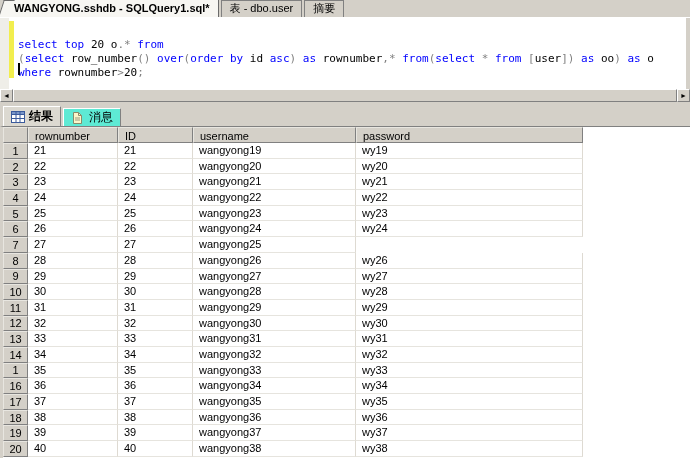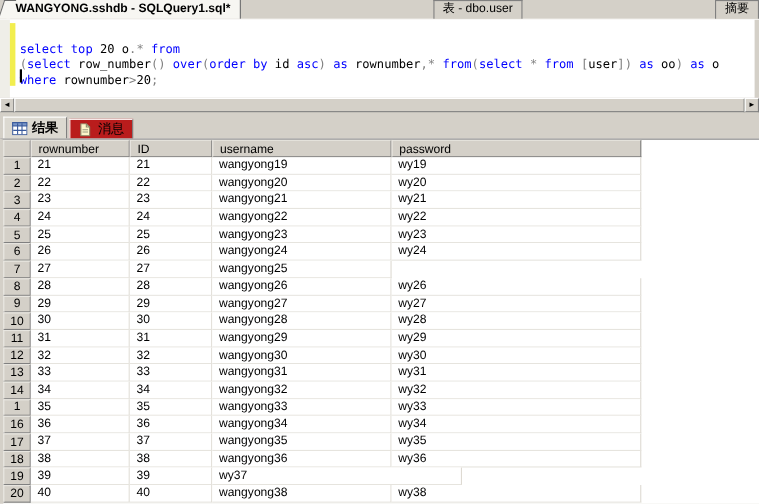--- a/index.html
+++ b/index.html
@@ -7,21 +7,21 @@
     width:690px;height:458px;overflow:hidden;
     background:#d4d0c8;
     font-family:"Liberation Sans","DejaVu Sans",sans-serif;
     -webkit-font-smoothing:none;
   }
   .app{width:690px;height:458px;display:flex;flex-direction:column;position:relative;}
 
   
   .doc-tabs{
     height:18px;background:#d4d0c8;display:flex;align-items:flex-end;
-    padding-left:6px;box-sizing:border-box;border-bottom:1px solid #ffffff;justify-content:space-between;
+    padding-left:6px;box-sizing:border-box;border-bottom:1px solid #ffffff;
   }
   .doc-tab{
     position:relative;height:16px;line-height:15px;font-size:11px;
     padding:0 8px;background:#d4d0c8;color:#000;
     border-top:1px solid #808080;border-right:1px solid #808080;border-left:1px solid #808080;
     white-space:nowrap;cursor:default;
   }
   .doc-tab.active{
     background:#f7f6f2;font-weight:bold;height:17px;line-height:16px;z-index:2;
     border-top:1px solid #6a6a6a;border-right:1px solid #6a6a6a;border-left:none;
@@ -66,21 +66,21 @@
   }
 
   .gap{height:3px;background:#d4d0c8;}
 
   
   .result-tabs{
     height:21px;background:#d4d0c8;display:flex;align-items:flex-end;padding-left:3px;
   }
   .r-tab{
     display:flex;align-items:center;gap:4px;height:18px;padding:0 7px;
-    font-size:12px;color:#000;background:#b91c1c;box-sizing:border-box;
+    font-size:12px;color:#000;background:#5eead4;box-sizing:border-box;
     border-top:1px solid #fff;border-left:1px solid #fff;border-right:1px solid #808080;
     white-space:nowrap;cursor:default;
   }
   .r-tab.active{height:20px;background:#dcd9d1;font-weight:bold;justify-content:center;}
   .r-tab + .r-tab{margin-left:2px;}
   .r-icon{width:14px;height:12px;display:inline-block;}
 
   
   .grid{
     flex:1;background:#ffffff;border-top:1px solid #808080;border-left:3px solid #d4d0c8;
@@ -308,20 +308,21 @@
           <div class="rowhdr w-num">18</div>
           <div class="dcell w-rownumber">38</div>
           <div class="dcell w-id">38</div>
           <div class="dcell w-username">wangyong36</div>
           <div class="dcell w-password">wy36</div>
         </div>
         <div class="g-row">
           <div class="rowhdr w-num">19</div>
           <div class="dcell w-rownumber">39</div>
           <div class="dcell w-id">39</div>
+          <div class="dcell w-username">wangyong37</div>
           <div class="dcell w-password">wy37</div>
         </div>
         <div class="g-row">
           <div class="rowhdr w-num">20</div>
           <div class="dcell w-rownumber">40</div>
           <div class="dcell w-id">40</div>
           <div class="dcell w-username">wangyong38</div>
           <div class="dcell w-password">wy38</div>
         </div>
       </div>

